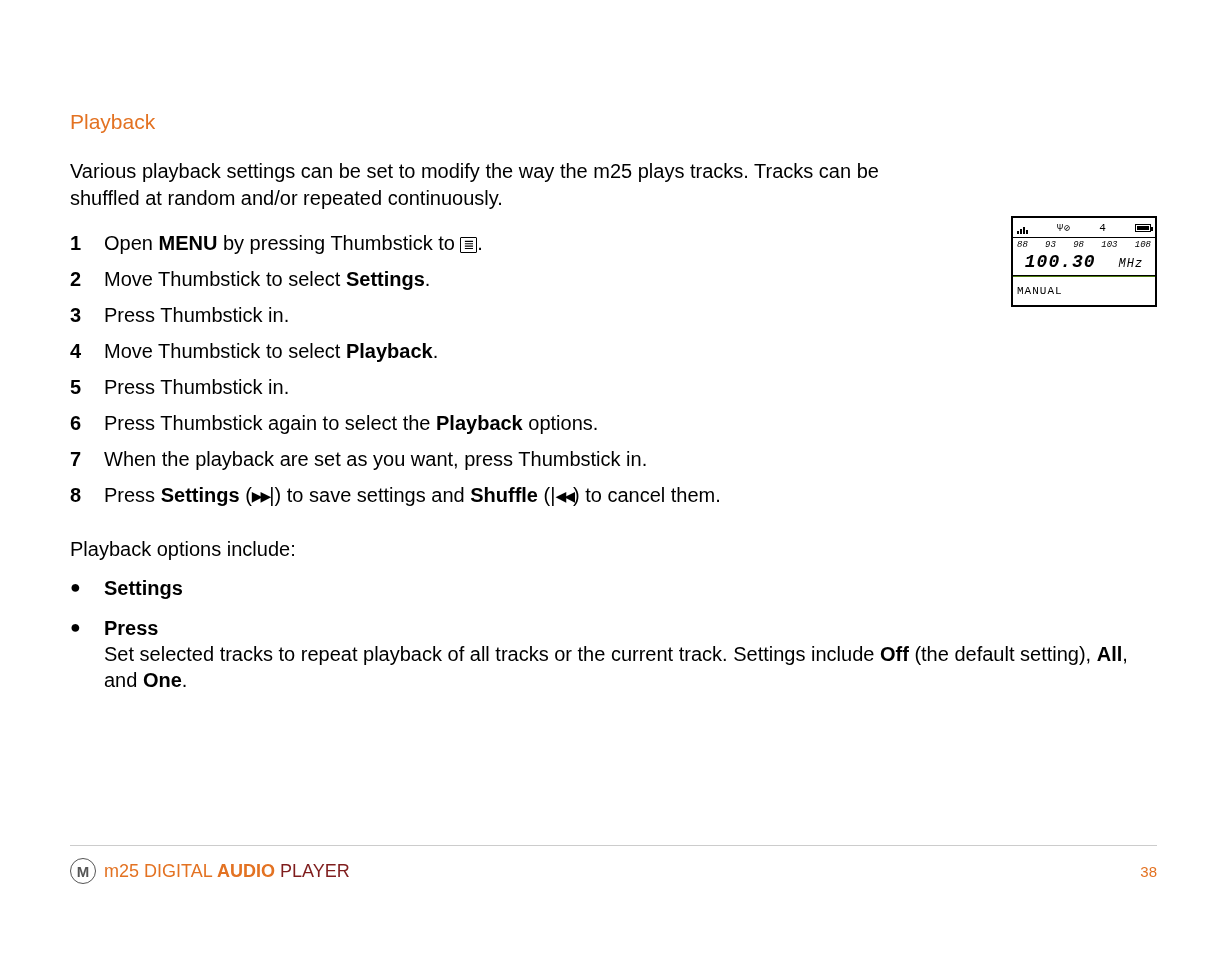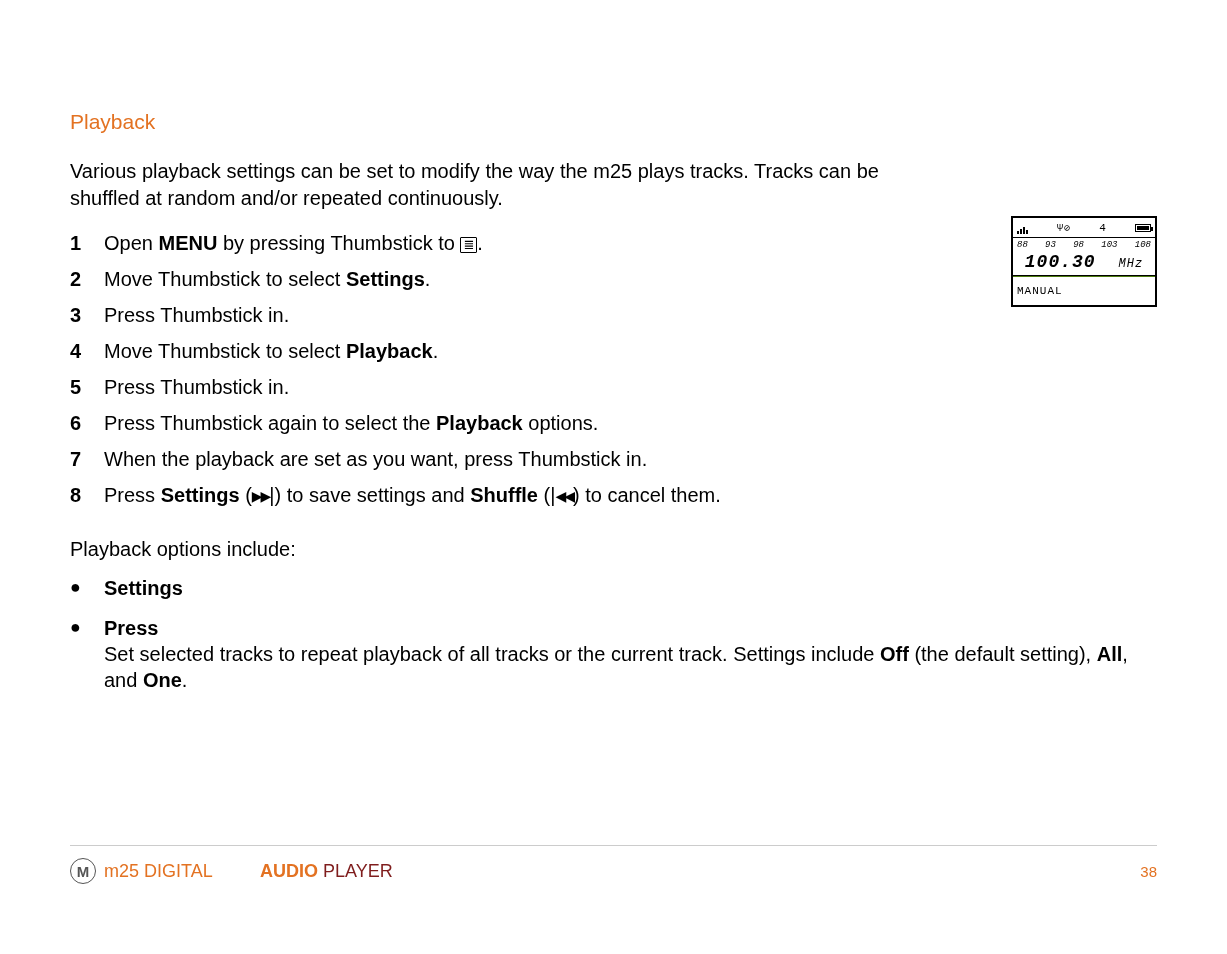--- a/index.html
+++ b/index.html
@@ -35,21 +35,21 @@
   .device .mode { font-size:11px; padding:8px 4px; letter-spacing:1px;}
   .batt { display:inline-block; width:16px; height:8px; border:1px solid #000; position:relative;}
   .batt::after{content:""; position:absolute; right:-3px; top:2px; width:2px; height:4px; background:#000;}
   .batt .fill{position:absolute; left:1px; top:1px; width:12px; height:4px; background:#000;}
 
   
   .footer-line { position:absolute; left:70px; right:70px; bottom:70px; border-top:1px solid #ccc; padding-top:12px; display:flex; justify-content:space-between; align-items:center;}
   .brand { display:flex; align-items:center; gap:8px; font-size:18px; }
   .brand .logo { width:26px; height:26px; border:1.5px solid #555; border-radius:50%; display:flex; align-items:center; justify-content:center; font-weight:bold; font-size:15px; color:#555; font-family: Arial;}
   .brand .txt { color:#e37222; }
-  .brand .txt .b { font-weight:bold;margin-left:43px; }
+  .brand .txt .b { font-weight:bold; }
   .brand .txt .g { color:#7f1d1d; }
   .pagenum { color:#e37222; font-size:15px; }
 </style>
 </head>
 <body>
 
 <div class="page">
   <div class="heading">Playback</div>
   <div class="intro">Various playback settings can be set to modify the way the m25 plays tracks. Tracks can be shuffled at random and/or repeated continuously.</div>
 

